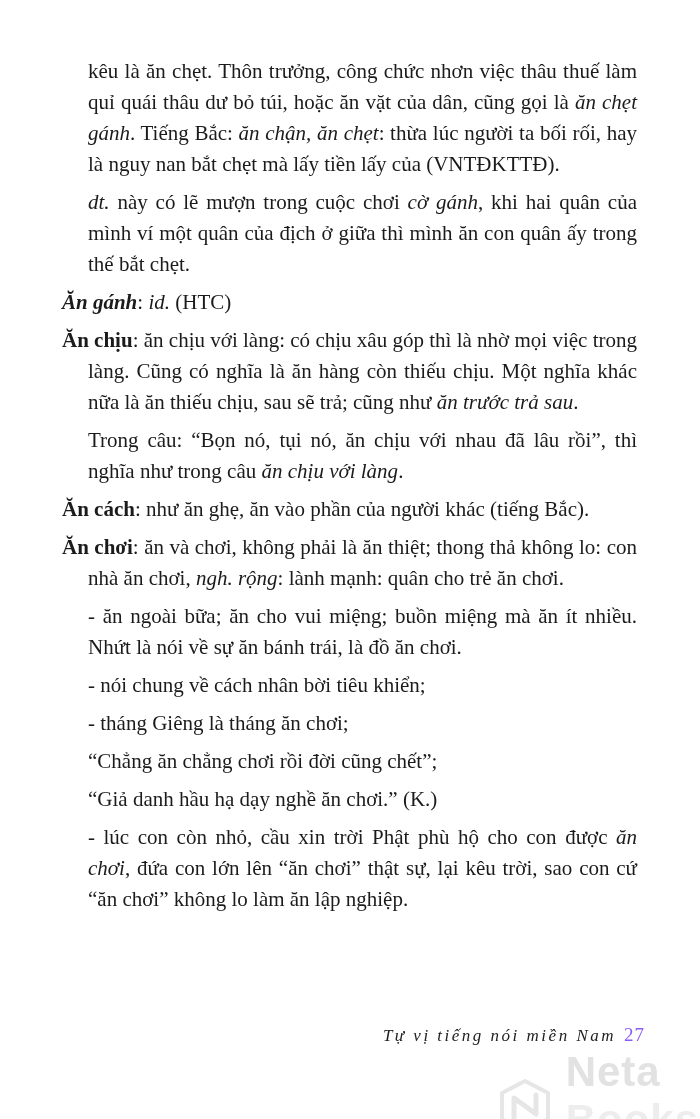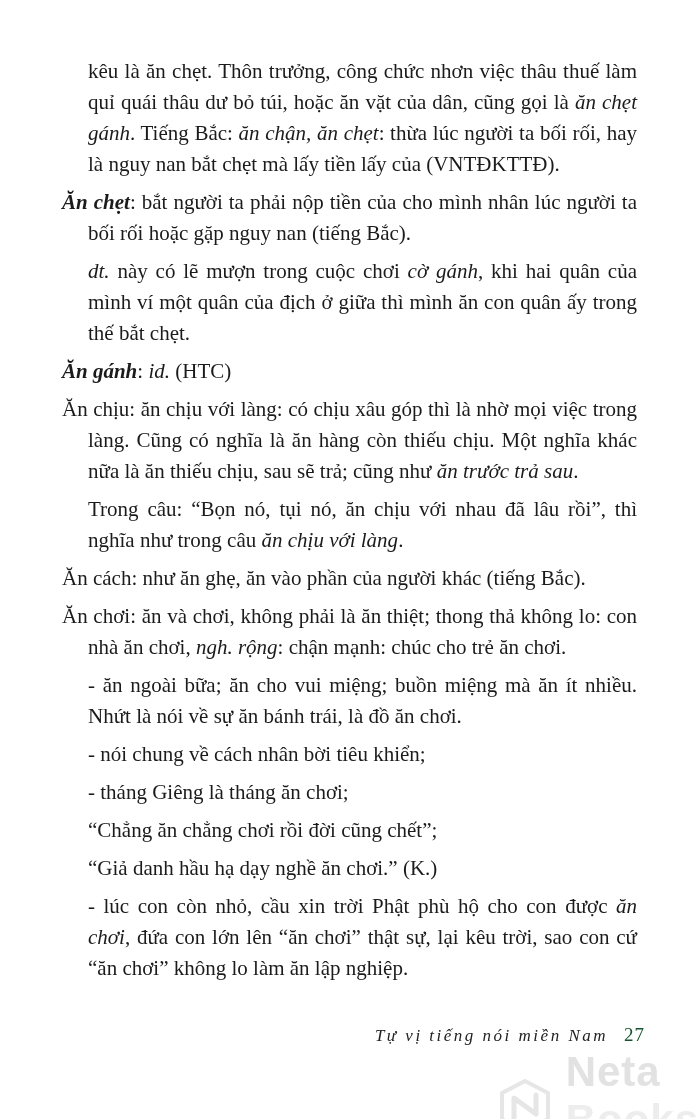--- a/index.html
+++ b/index.html
@@ -16,66 +16,65 @@
     font-size: 21px;
     line-height: 31px;
     text-align: justify;
   }
   p.para { margin: 0 8px 7px 0; }
   
   .para--cont, .para--sub { padding-left: 26px; }
   
   .para--entry { padding-left: 26px; text-indent: -26px; }
   .r-i  { font-style: italic; }
-  .r-b  { font-weight: normal; }
+  .r-b  { font-weight: bold; }
   .r-bi { font-weight: bold; font-style: italic; }
 
   .footer {
     position: absolute;
     top: 1024px; right: 55px;
-    display: flex; align-items: baseline; gap: 16px;
+    display: flex; align-items: baseline; gap: 8px;
     white-space: nowrap;
   }
   .footer-title {
     font-style: italic;
     font-size: 17px;
     letter-spacing: 2.5px;
     color: #222;
   }
   .footer-page {
     font-size: 19px;
     letter-spacing: 1px;
-    color: #14532d;
+    color: #8b5cf6;
   }
 
   .watermark {
     position: absolute;
     top: 1048px; right: 5px;
     display: flex; align-items: center;
     font-family: "Liberation Sans", sans-serif;
     user-select: none;
   }
   .wm-logo { margin-right: 10px; }
   .wm-text { display: flex; align-items: baseline; font-weight: bold; flex-direction: column; }
   .wm-neta  { font-size: 42px; color: #e2e2e2; letter-spacing: 1px; }
   .wm-books { font-size: 42px; color: #ededed; letter-spacing: 1px; }
   .wm-vn    { font-size: 22px; color: #e6e6e6; margin-left: 4px; }
 </style>
 </head>
 <body>
 
 <div class="page-text">
     <p class="para para--cont"><span>kêu là ăn chẹt. Thôn trưởng, công chức nhơn việc thâu thuế làm quỉ quái thâu dư bỏ túi, hoặc ăn vặt của dân, cũng gọi là </span><span class="r-i">ăn chẹt gánh</span><span>. Tiếng Bắc: </span><span class="r-i">ăn chận, ăn chẹt</span><span>: thừa lúc người ta bối rối, hay là nguy nan bắt chẹt mà lấy tiền lấy của (VNTĐKTTĐ).</span></p>
-    <p class="para para--entry"><span class="r-bi">Ăn chẹt</span><span>: bắt người ta phải nộp tiền của cho mình nhân lúc người ta bối rối hoặc gặp nguy nan (tiếng Bắc).</span></p>
     <p class="para para--sub"><span class="r-i">dt.</span><span> này có lẽ mượn trong cuộc chơi </span><span class="r-i">cờ gánh</span><span>, khi hai quân của mình ví một quân của địch ở giữa thì mình ăn con quân ấy trong thế bắt chẹt.</span></p>
     <p class="para para--entry"><span class="r-bi">Ăn gánh</span><span>: </span><span class="r-i">id.</span><span> (HTC)</span></p>
     <p class="para para--entry"><span class="r-b">Ăn chịu</span><span>: ăn chịu với làng: có chịu xâu góp thì là nhờ mọi việc trong làng. Cũng có nghĩa là ăn hàng còn thiếu chịu. Một nghĩa khác nữa là ăn thiếu chịu, sau sẽ trả; cũng như </span><span class="r-i">ăn trước trả sau</span><span>.</span></p>
     <p class="para para--sub"><span>Trong câu: “Bọn nó, tụi nó, ăn chịu với nhau đã lâu rồi”, thì nghĩa như trong câu </span><span class="r-i">ăn chịu với làng</span><span>.</span></p>
     <p class="para para--entry"><span class="r-b">Ăn cách</span><span>: như ăn ghẹ, ăn vào phần của người khác (tiếng Bắc).</span></p>
-    <p class="para para--entry"><span class="r-b">Ăn chơi</span><span>: ăn và chơi, không phải là ăn thiệt; thong thả không lo: con nhà ăn chơi, </span><span class="r-i">ngh. rộng</span><span>: chận mạnh: chúc cho trẻ ăn chơi.</span></p>
+    <p class="para para--entry"><span class="r-b">Ăn chơi</span><span>: ăn và chơi, không phải là ăn thiệt; thong thả không lo: con nhà ăn chơi, </span><span class="r-i">ngh. rộng</span><span>: lành mạnh: quân cho trẻ ăn chơi.</span></p>
     <p class="para para--sub"><span>- ăn ngoài bữa; ăn cho vui miệng; buồn miệng mà ăn ít nhiều. Nhứt là nói về sự ăn bánh trái, là đồ ăn chơi.</span></p>
     <p class="para para--sub"><span>- nói chung về cách nhân bời tiêu khiển;</span></p>
     <p class="para para--sub"><span>- tháng Giêng là tháng ăn chơi;</span></p>
     <p class="para para--sub"><span>“Chẳng ăn chẳng chơi rồi đời cũng chết”;</span></p>
     <p class="para para--sub"><span>“Giả danh hầu hạ dạy nghề ăn chơi.” (K.)</span></p>
     <p class="para para--sub"><span>- lúc con còn nhỏ, cầu xin trời Phật phù hộ cho con được </span><span class="r-i">ăn chơi</span><span>, đứa con lớn lên “ăn chơi” thật sự, lại kêu trời, sao con cứ “ăn chơi” không lo làm ăn lập nghiệp.</span></p>
   </div>
 
 <div class="footer">
   <span class="footer-title">Tự vị tiếng nói miền Nam</span>

